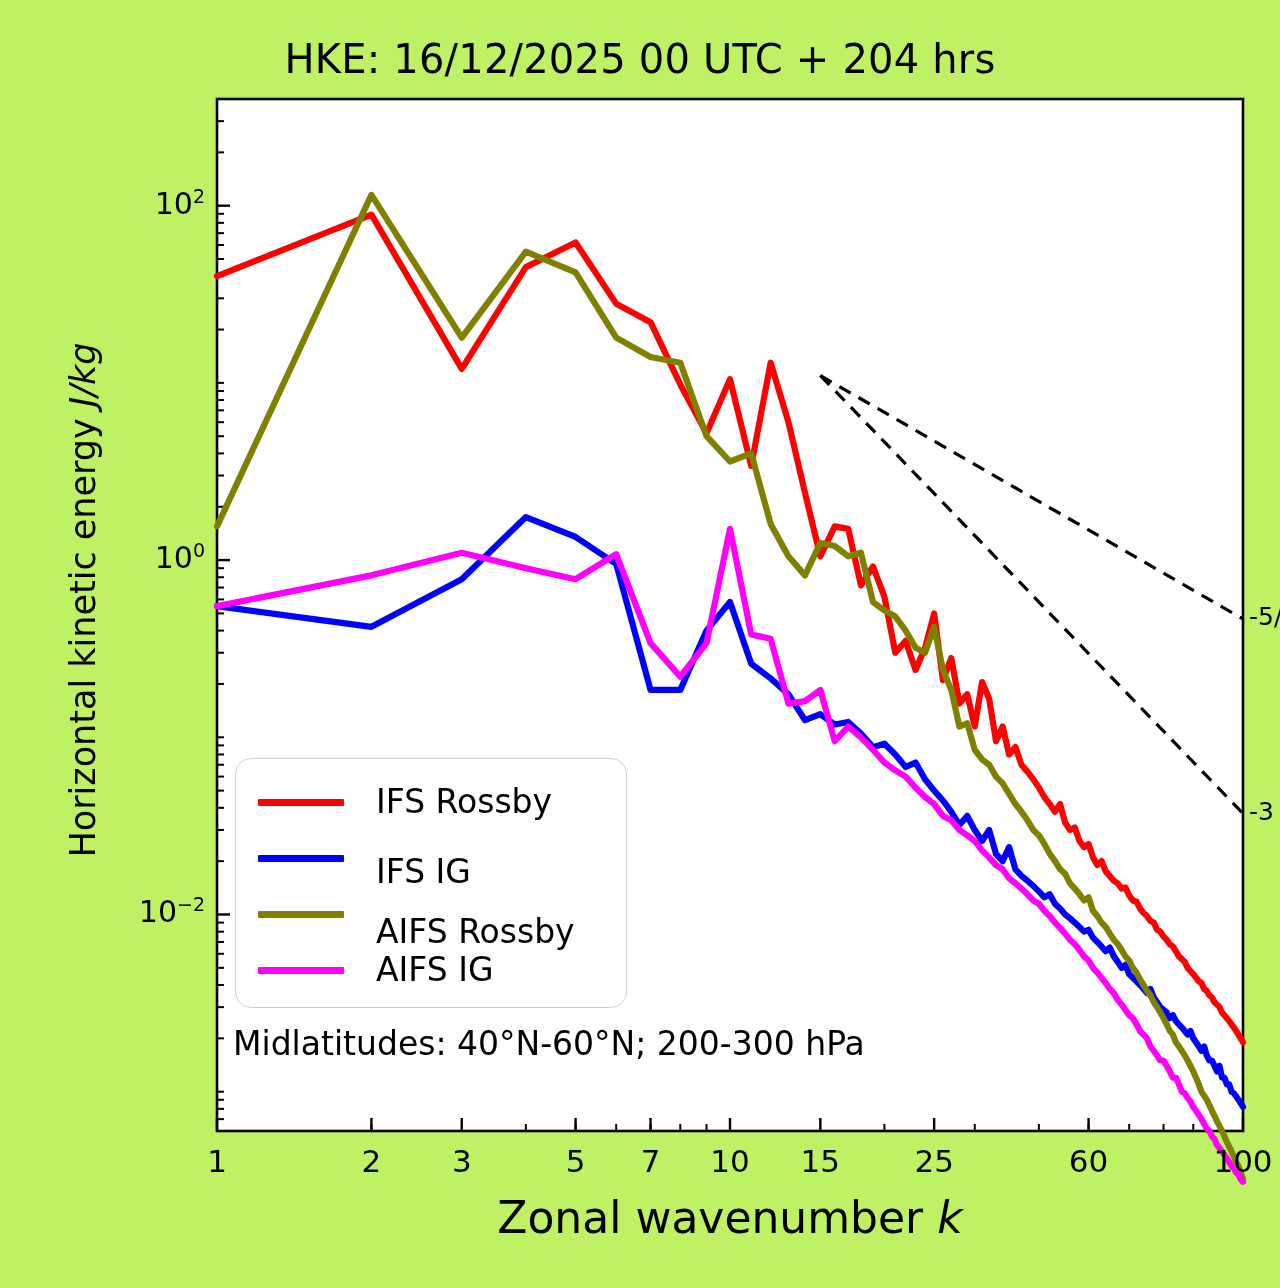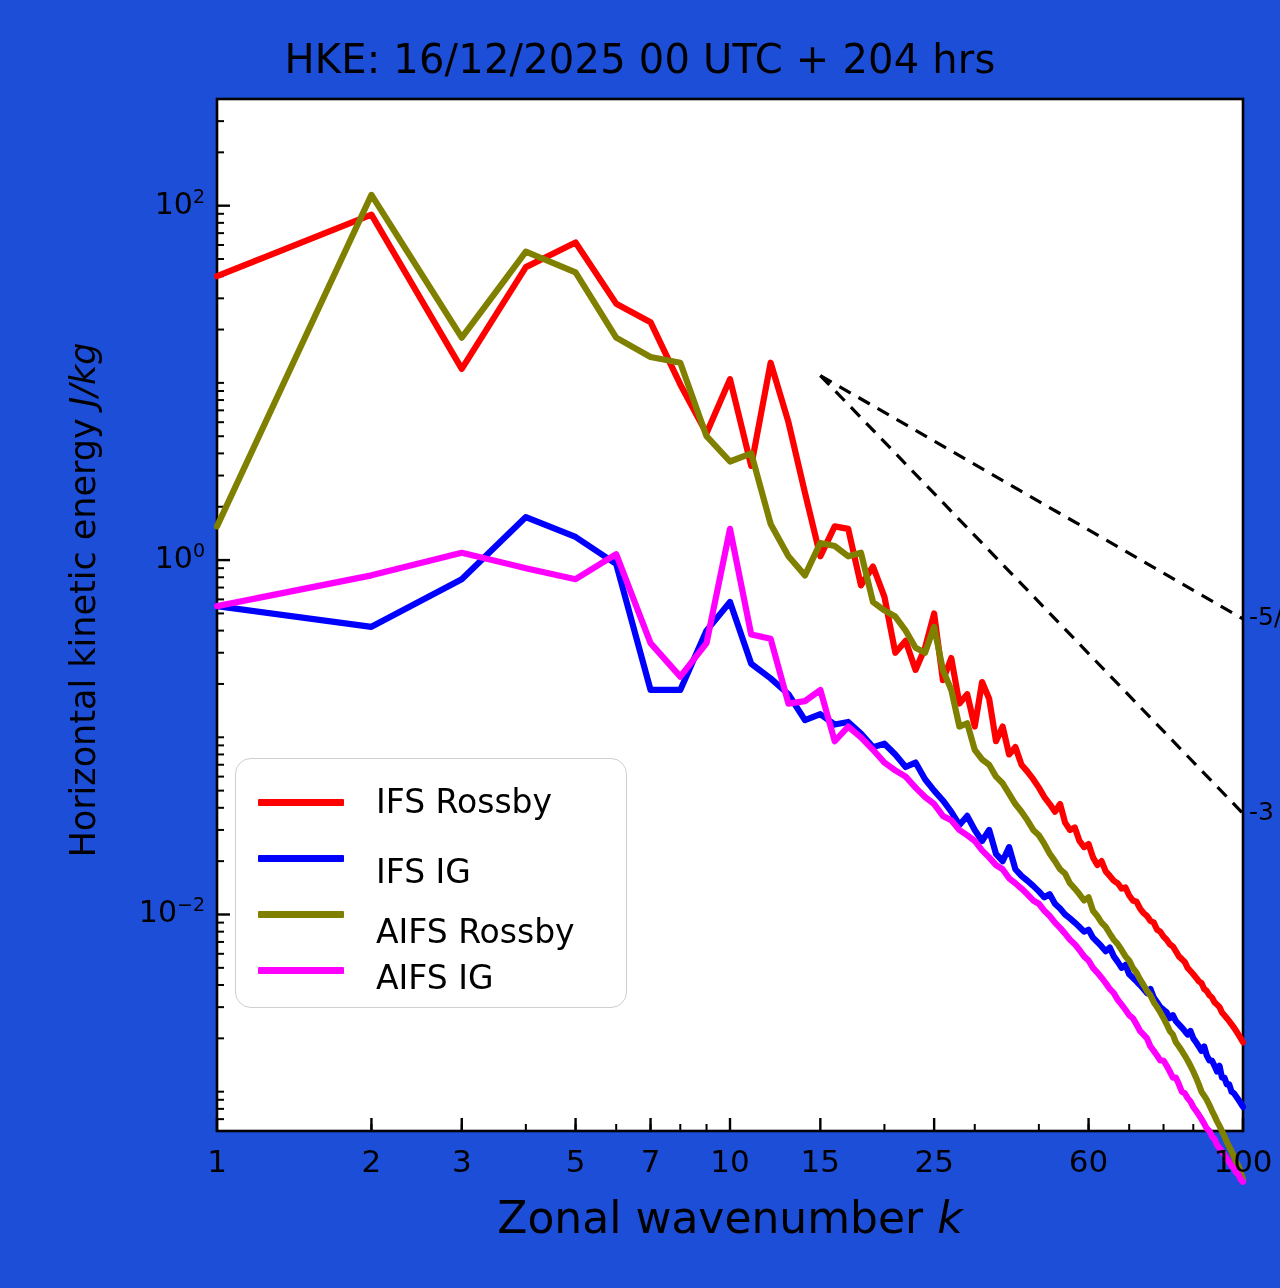--- a/index.html
+++ b/index.html
@@ -1,17 +1,17 @@
 <!DOCTYPE html>
 <html><head>
 <meta charset="utf-8">
 <style>
   html,body{margin:0;padding:0;background:#ffffff;}
   body{width:1280px;height:1288px;font-family:"DejaVu Sans",sans-serif;overflow:hidden;}
-  #root{position:relative;width:1280px;height:1288px;background:#1d4ed8;}
+  #root{position:relative;width:1280px;height:1288px;background:#bef264;}
 
   .chart-title{
     position:absolute;left:0;top:36px;width:1280px;text-align:center;
     font-size:40px;color:#000;font-family:"DejaVu Sans",sans-serif;
     letter-spacing:0.2px;
   }
   .ylabel{
     position:absolute;left:-297px;top:580px;width:760px;text-align:center;
     transform:rotate(-90deg);transform-origin:center center;
     font-size:35px;color:#000;white-space:nowrap;
@@ -171,18 +171,19 @@
 
   <div class="legend-box">
     <div id="legend-items">
         <div class="legend-swatch" style="background: rgb(255, 0, 0); top: 40px;"></div>
         <div class="legend-text" style="top: 26px;">IFS Rossby</div>
         <div class="legend-swatch" style="background: rgb(0, 0, 255); top: 96px;"></div>
         <div class="legend-text" style="top: 76px; margin-top: 20px;">IFS IG</div>
         <div class="legend-swatch" style="background: rgb(128, 128, 0); top: 152px;"></div>
         <div class="legend-text" style="top: 138px; margin-top: 18px;">AIFS Rossby</div>
         <div class="legend-swatch" style="background: rgb(255, 0, 255); top: 208px;"></div>
-        <div class="legend-text" style="top: 194px; margin-top: 8px;">AIFS IG</div>
+        <div class="legend-text" style="top: 194px;">AIFS IG</div>
       </div>
   </div>
 
+  <div class="region-note">Midlatitudes: 40°N-60°N; 200-300 hPa</div>
 
 </div>
 
 </body></html>

